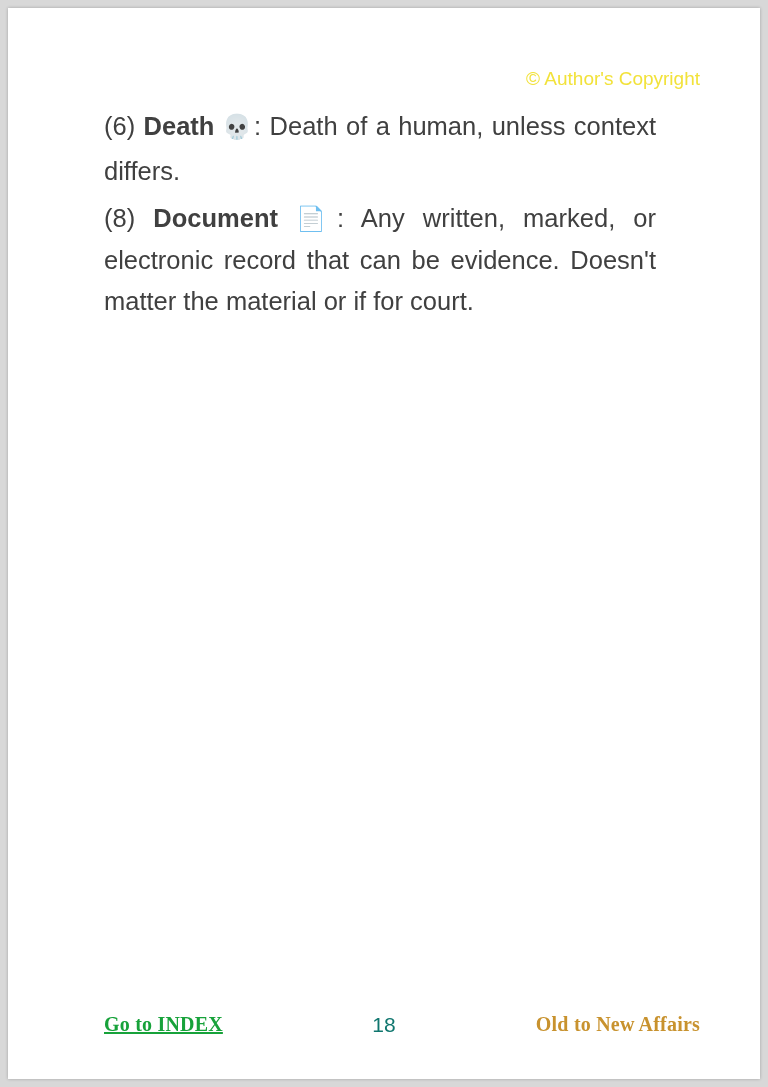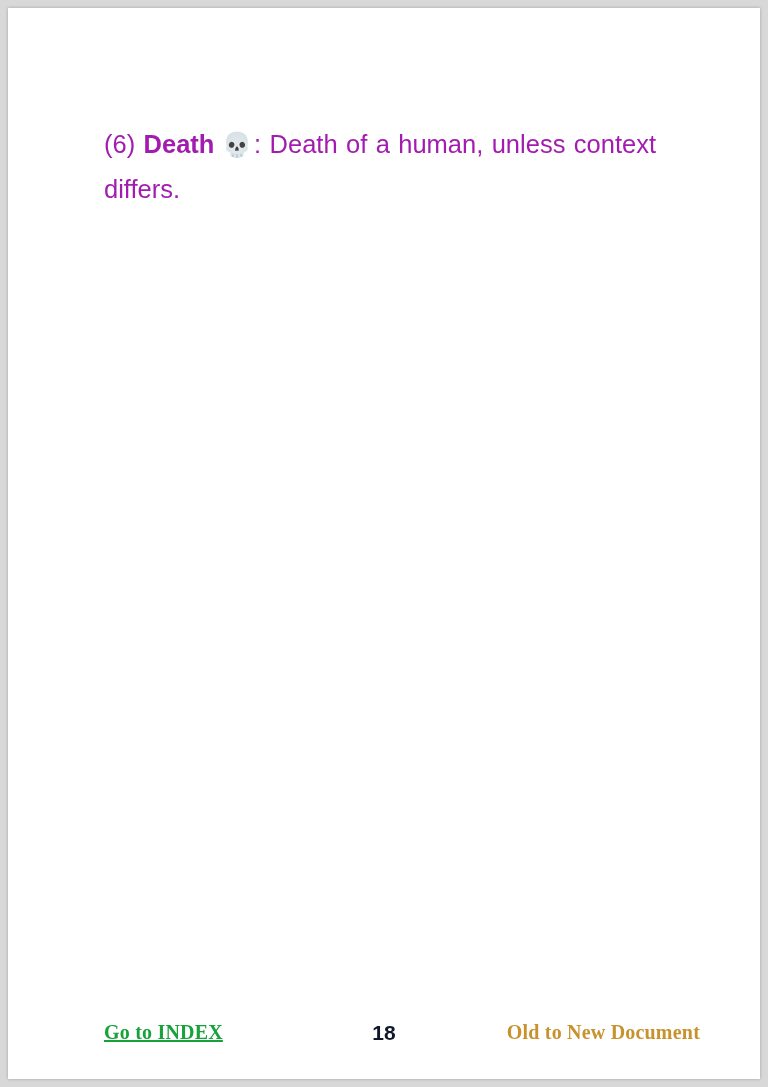--- a/index.html
+++ b/index.html
@@ -32,24 +32,24 @@
     font-family: "Liberation Sans", sans-serif;
     white-space: nowrap;
   }
   .content {
     position: absolute;
     left: 96px;
     top: 96px;
     width: 552px;
   }
   p.para {
-    margin: 18px 0 4px 0;
+    margin: 0 0 4px 0;
     font-size: 25.5px;
     line-height: 1.77;
-    color: #a21caf;
+    color: #404040;
     text-align: justify;
     text-justify: inter-word;
     font-family: "Liberation Sans", sans-serif;
   }
   p.para.tight {
     line-height: 1.62;
   }
   .b {
     font-weight: bold;
   }
@@ -60,21 +60,21 @@
   }
   .scale {
     display: inline-block;
     transform: translateY(3px);
   }
   
   .footer {
     position: absolute;
     left: 0;
     right: 0;
-    bottom: 28px;
+    bottom: 36px;
     height: 30px;
   }
   .foot-left {
     position: absolute;
     left: 96px;
     top: 0;
     font-size: 20px;
     font-weight: bold;
     color: #17a23a;
     text-decoration: underline;
@@ -82,52 +82,54 @@
     letter-spacing: 0.2px;
     cursor: pointer;
   }
   .foot-center {
     position: absolute;
     left: 0;
     right: 0;
     top: 0;
     text-align: center;
     font-size: 21px;
-    font-weight: bold;
-    color: #0f172a;
+    font-weight: normal;
+    color: #0f766e;
     font-family: "Liberation Sans", sans-serif;
   }
   .foot-right {
     position: absolute;
     right: 60px;
     top: 0;
     font-size: 20px;
     font-weight: bold;
     color: #c8922e;
     font-family: "Liberation Serif", serif;
     letter-spacing: 0.2px;
     cursor: pointer;
   }
 </style>
 </head>
 <body>
 
 <div class="page">
 
+  <div class="copyright">© Author's Copyright</div>
 
   <div class="content">
 
     <p class="para"><span>(6)</span> <span class="b">Death</span> <span class="emoji">💀</span><span>: Death of a human, unless context differs.</span></p>
 
 
 
+    <p class="para tight"><span>(8)</span> <span class="b">Document</span> <span class="emoji">📄</span><span>: Any written, marked, or electronic record that can be evidence. Doesn't matter the material or if for court.</span></p>
 
 
 
   </div>
 
   <div class="footer">
     <a class="foot-left">Go to INDEX</a>
     <div class="foot-center">18</div>
-    <a class="foot-right">Old to New Document</a>
+    <a class="foot-right">Old to New Affairs</a>
   </div>
 
 </div>
 
 </body></html>

